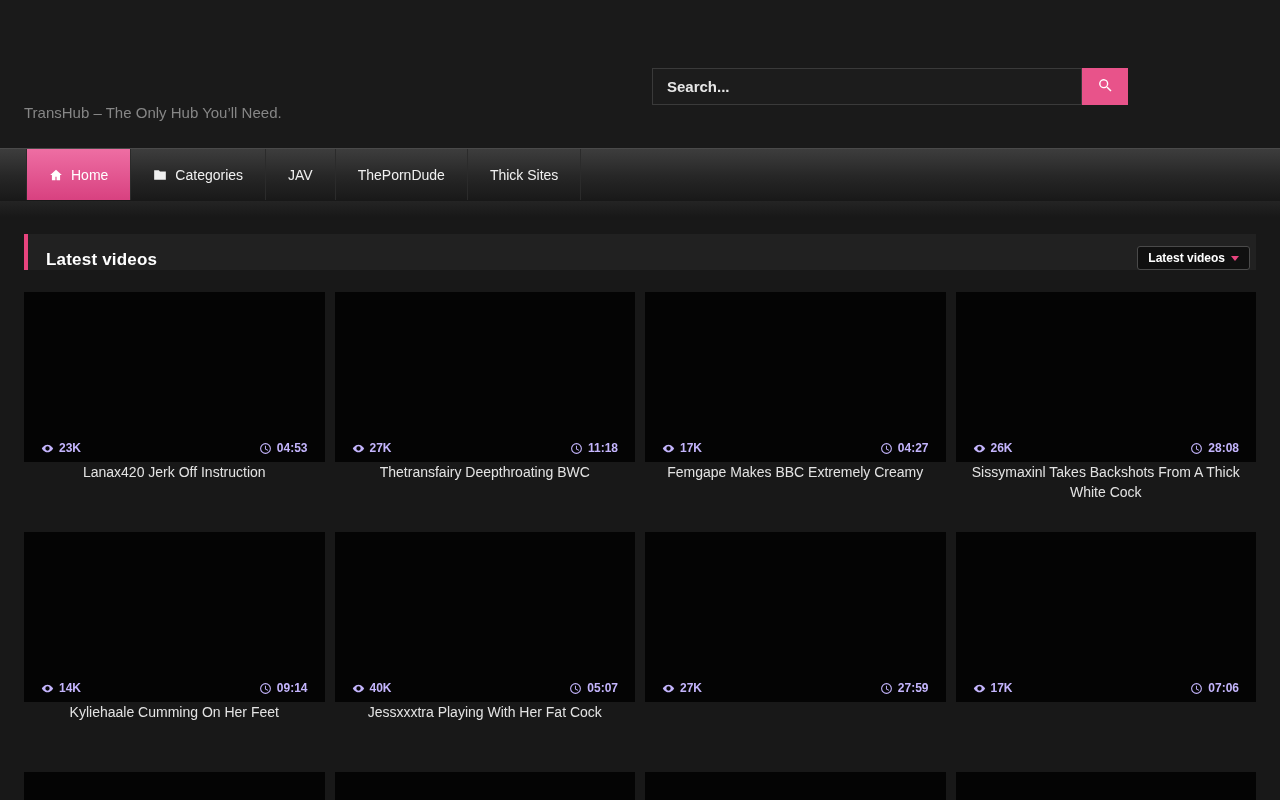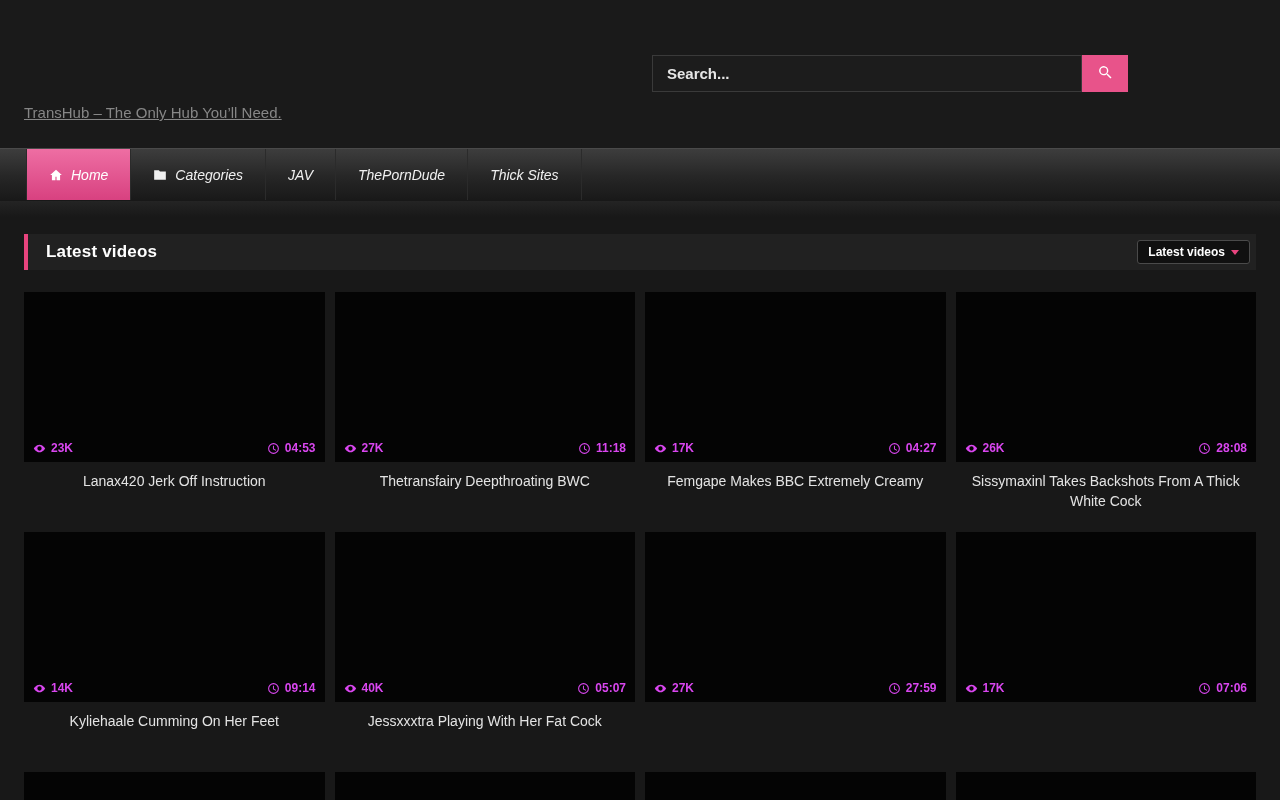--- a/index.html
+++ b/index.html
@@ -6,63 +6,63 @@
   html, body { width:1280px; height:800px; overflow:hidden; }
   body {
     background:#181818;
     font-family:"Liberation Sans", sans-serif;
     color:#eee;
   }
   .page { position:relative; width:1280px; height:800px; background:#181818; }
 
   
   .header { position:relative; height:148px; background:#1a1a1a; }
-  .search { position:absolute; left:640px; top:55px; display:flex; height:37px;padding-left:12px; }
+  .search { position:absolute; left:640px; top:68px; display:flex; height:37px;padding-left:12px; }
   .search-input {
     width:430px; height:37px;
     background:#1c1c1c; border:1px solid #3a3a3a;
     color:#eee; padding:0 14px; font-size:15px; font-weight:bold;
     outline:none; font-family:inherit;
   }
   .search-input::placeholder { color:#e6e6e6; font-weight:bold; opacity:1; }
   .search-btn {
     width:46px; height:37px; background:#e8538a; border:none; cursor:pointer;
     display:flex; align-items:center; justify-content:center;
   }
-  .tagline { position:absolute; left:24px; top:104px; color:#868686; font-size:15px;text-decoration:underline; }
+  .tagline { position:absolute; left:24px; top:104px; color:#868686; font-size:15px; }
 
   
   nav {
     height:52px; display:flex; padding-left:26px; position:relative;
     background:linear-gradient(to bottom, #3d3d3d 0%, #262626 55%, #191919 100%);
     border-top:1px solid #4a4a4a;
   }
   nav::after {
     content:""; position:absolute; left:0; right:0; top:52px; height:16px;
     background:linear-gradient(to bottom, #242424, #181818);
     pointer-events:none;
   }
   .nav-item {
     display:flex; align-items:center; gap:8px; padding:0 22px;
     color:#f0f0f0; font-size:14px; text-decoration:none; cursor:pointer;
-    border-right:1px solid #2b2b2b; white-space:nowrap;font-style:italic;
+    border-right:1px solid #2b2b2b; white-space:nowrap;
   }
   .nav-item.first { border-left:1px solid #2b2b2b; }
   .nav-item.active {
     background:linear-gradient(to bottom, #ee6ea3, #d84180);
     color:#fff;
   }
   .nav-icon { display:flex; align-items:center; }
 
   
   main { padding-top:34px; }
   .section-bar {
     margin:0 24px; height:36px; background:#212121;
     border-left:4px solid #e8447e;
-    display:flex; align-items:center; justify-content:space-between;
+    display:flex; align-items:flex-end; justify-content:space-between;
     padding:0 6px 0 18px;
   }
   .section-title { color:#fff; font-size:17px; font-weight:bold; letter-spacing:.2px; }
   .sort-btn {
     height:24px; padding:0 10px; background:#101010;
     border:1px solid #4a4a4a; border-radius:3px; color:#fff;
     font-size:12px; font-weight:bold; font-family:inherit;
     display:flex; align-items:center; gap:6px; cursor:pointer;
   }
   .caret {
@@ -75,26 +75,26 @@
   .grid {
     margin:22px 24px 0;
     display:grid; grid-template-columns:repeat(4, 1fr);
     column-gap:10px; grid-auto-rows:240px;
   }
   .card { cursor:pointer; }
   .thumb { position:relative; height:170px; background:#040404; }
   .meta {
     position:absolute; left:0; right:0; bottom:0;
     display:flex; justify-content:space-between; align-items:center;
-    padding:7px 9px; color:#d946ef; font-size:12px; font-weight:bold;
+    padding:7px 17px; color:#c4b5fd; font-size:12px; font-weight:bold;
   }
   .meta-item { display:flex; align-items:center; gap:5px; }
   .meta-item svg { display:block; }
   .vtitle {
-    margin-top:9px; padding:0 6px; text-align:center;
+    padding:0 6px; text-align:center;
     color:#e3e3e3; font-size:14px; font-weight:400; line-height:1.45;
   }
 </style>
 </head>
 <body>
 
 <div class="page">
 
   <header class="header">
     <div class="search">

